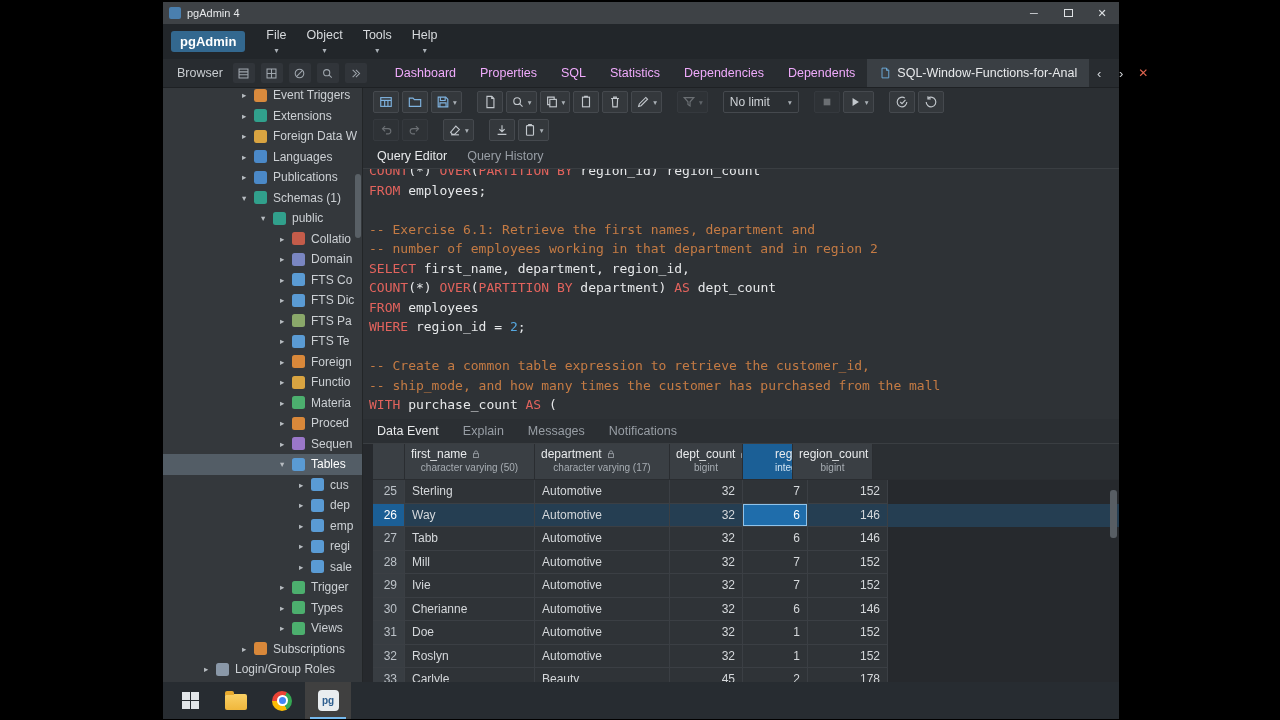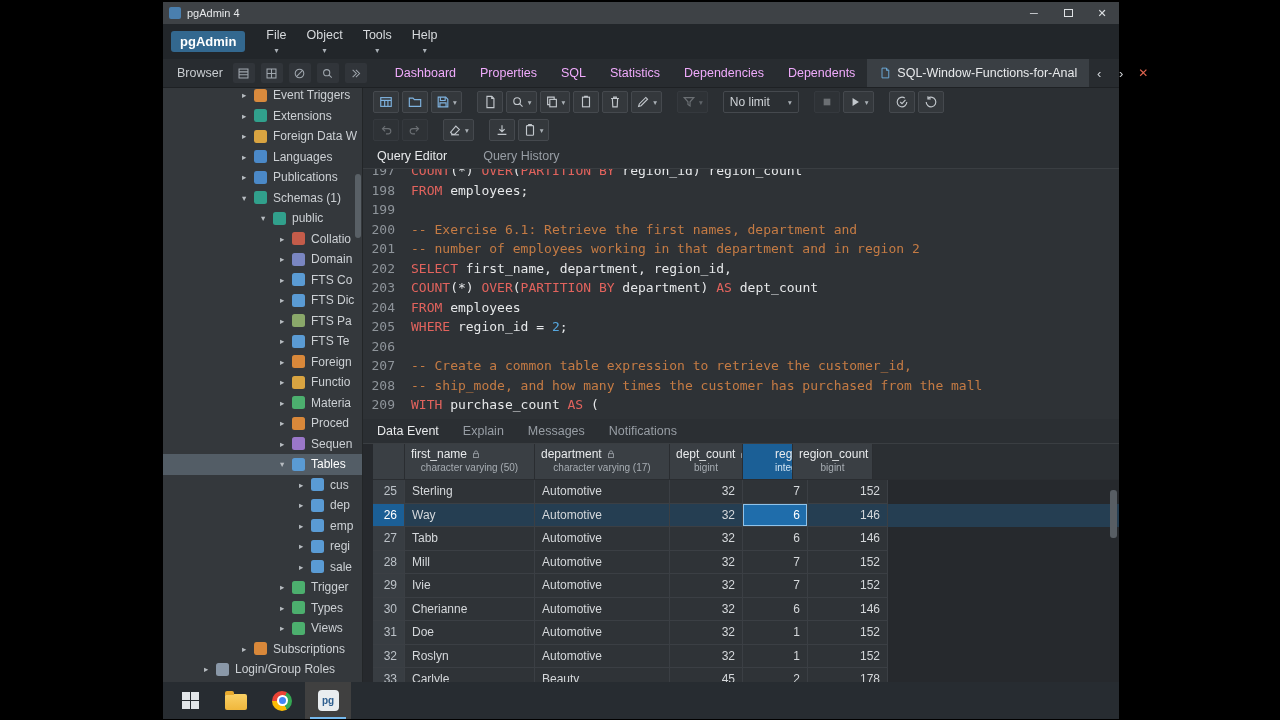--- a/index.html
+++ b/index.html
@@ -54,21 +54,21 @@
   .toolbar { flex: 0 0 28px; display: flex; align-items: center; gap: 3px; padding: 0 10px; }
   .tbtn { min-width: 26px; height: 22px; background: #34383c; border: 1px solid #45494e; border-radius: 2px; display: flex; align-items: center; justify-content: center; padding: 0 4px; gap: 3px; color: #c3c8cd; }
   .tbtn svg { width: 14px; height: 14px; stroke: currentColor; fill: none; stroke-width: 1.3; }
   .tbtn.blue { color: #7fb3e0; }
   .tbtn.dis { opacity: 0.42; }
   .bcaret { font-size: 7.5px; color: #aab0b6; }
   .tsep { width: 9px; }
   .limit { height: 22px; width: 76px; background: #2b2f33; border: 1px solid #45494e; border-radius: 2px; color: #cfd3d7; font-size: 12px; display: flex; align-items: center; justify-content: space-between; padding: 0 6px; }
 
   .stabs { flex: 0 0 25px; display: flex; align-items: center; padding: 0 14px; border-bottom: 1px solid #3a3e42; }
-  #query-tabs { gap: 36px; }
+  #query-tabs { gap: 20px; }
   #output-tabs { gap: 24px; }
   .stab { color: #989ea5; font-size: 12.5px; white-space: nowrap; }
   .stab.active { color: #e8eaec; }
 
   
   .editor { flex: 0 0 250px; height: 250px; display: flex; background: #2e3236; overflow: hidden; font-family: "DejaVu Sans Mono", monospace; }
   .gutter { flex: 0 0 42px; width: 42px; text-align: right; padding-right: 10px; color: #8f959b; }
   .gutter, .codearea { font-size: 13px; line-height: 19.5px; margin-top: -8px; }
   .codearea { flex: 1; min-width: 0; white-space: pre; color: #e6e8ea; padding-left: 6px; overflow: hidden; }
   .tk-kw { color: var(--keyword, #e2635d); }
@@ -493,35 +493,20 @@
               <span class="bcaret">▾</span>
             </div>
         </div>
 
         <div class="stabs" id="query-tabs">
             <div class="stab active">Query Editor</div>
             <div class="stab">Query History</div>
           </div>
 
         <div class="editor">
-          <div class="gutter" id="gutter">
-              <div class="lnum">197</div>
-              <div class="lnum">198</div>
-              <div class="lnum">199</div>
-              <div class="lnum">200</div>
-              <div class="lnum">201</div>
-              <div class="lnum">202</div>
-              <div class="lnum">203</div>
-              <div class="lnum">204</div>
-              <div class="lnum">205</div>
-              <div class="lnum">206</div>
-              <div class="lnum">207</div>
-              <div class="lnum">208</div>
-              <div class="lnum">209</div>
-            </div>
           <div class="codearea" id="code"><div class="cline"><span class="tk-kw">COUNT</span><span class="tk-pl">(*) </span><span class="tk-kw">OVER</span><span class="tk-pl">(</span><span class="tk-kw">PARTITION</span><span class="tk-pl"> </span><span class="tk-kw">BY</span><span class="tk-pl"> region_id) region_count</span></div><div class="cline"><span class="tk-kw">FROM</span><span class="tk-pl"> employees;</span></div><div class="cline">&nbsp;</div><div class="cline"><span class="tk-cm">-- Exercise 6.1: Retrieve the first names, department and</span></div><div class="cline"><span class="tk-cm">-- number of employees working in that department and in region 2</span></div><div class="cline"><span class="tk-kw">SELECT</span><span class="tk-pl"> first_name, department, region_id,</span></div><div class="cline"><span class="tk-kw">COUNT</span><span class="tk-pl">(*) </span><span class="tk-kw">OVER</span><span class="tk-pl">(</span><span class="tk-kw">PARTITION</span><span class="tk-pl"> </span><span class="tk-kw">BY</span><span class="tk-pl"> department) </span><span class="tk-kw">AS</span><span class="tk-pl"> dept_count</span></div><div class="cline"><span class="tk-kw">FROM</span><span class="tk-pl"> employees</span></div><div class="cline"><span class="tk-kw">WHERE</span><span class="tk-pl"> region_id = </span><span class="tk-nm">2</span><span class="tk-pl">;</span></div><div class="cline">&nbsp;</div><div class="cline"><span class="tk-cm">-- Create a common table expression to retrieve the customer_id,</span></div><div class="cline"><span class="tk-cm">-- ship_mode, and how many times the customer has purchased from the mall</span></div><div class="cline"><span class="tk-kw">WITH</span><span class="tk-pl"> purchase_count </span><span class="tk-kw">AS</span><span class="tk-pl"> (</span></div></div>
         </div>
 
         <div class="stabs" id="output-tabs">
             <div class="stab active">Data Event</div>
             <div class="stab">Explain</div>
             <div class="stab">Messages</div>
             <div class="stab">Notifications</div>
           </div>
 

